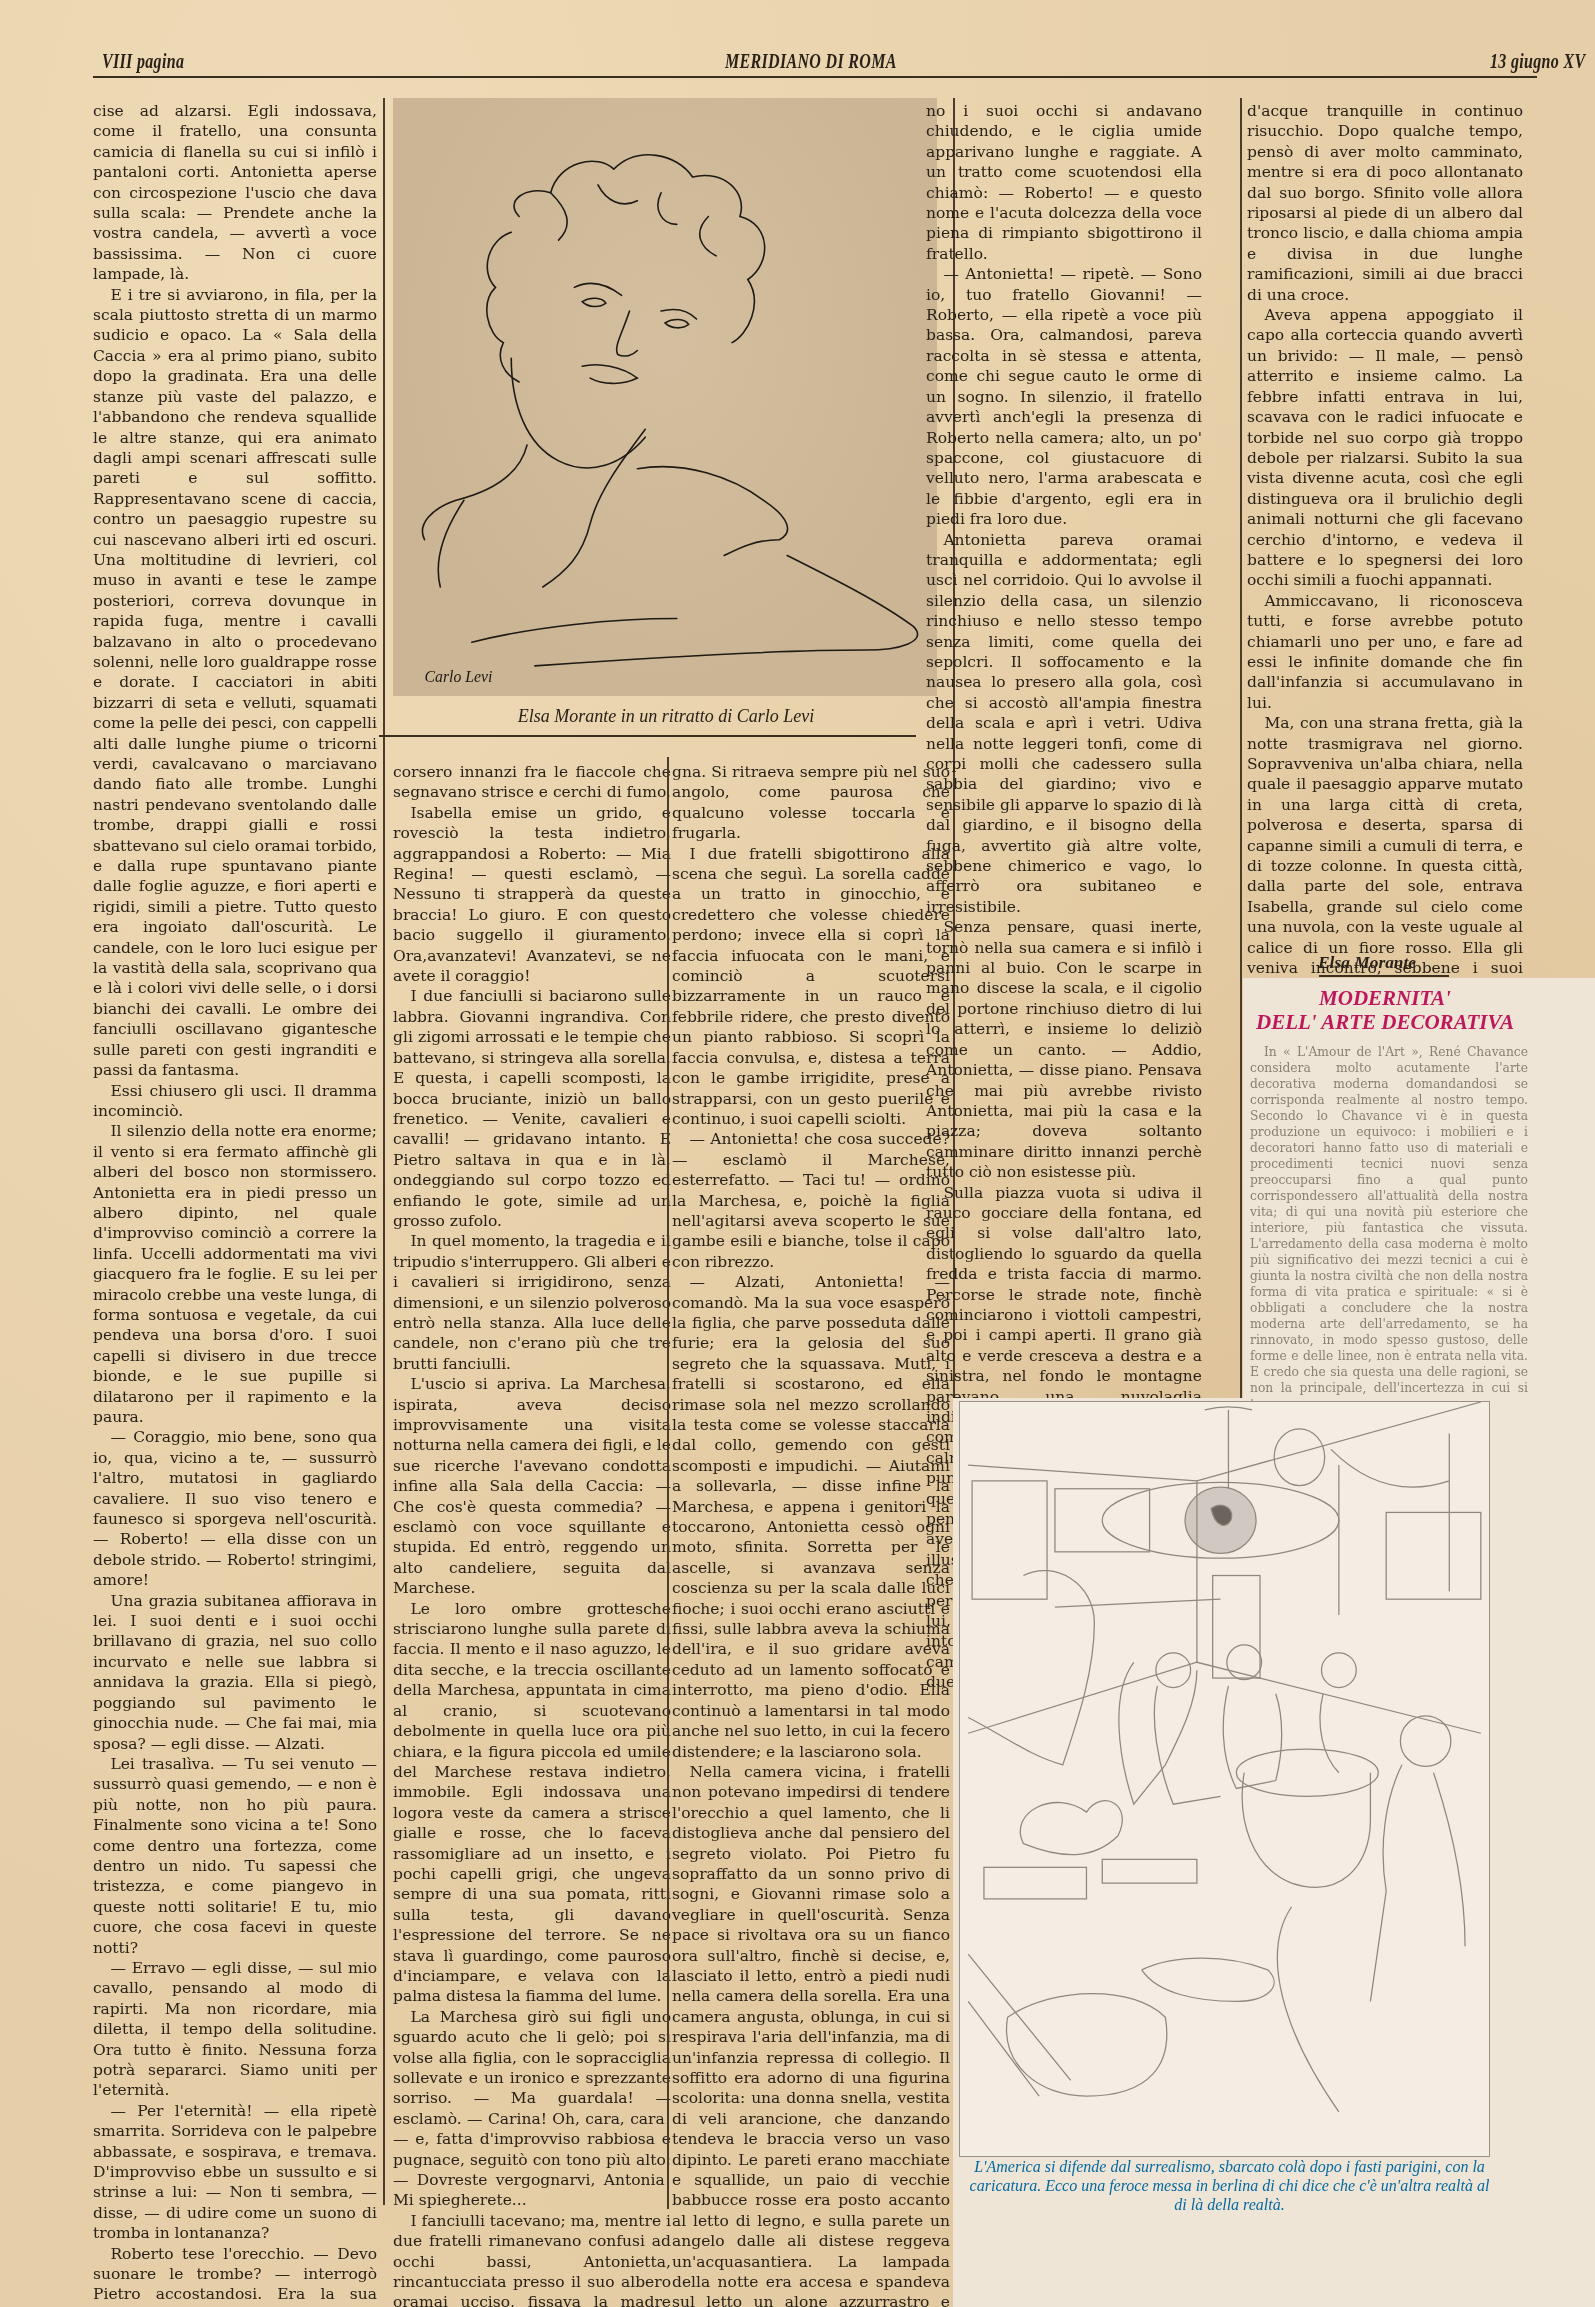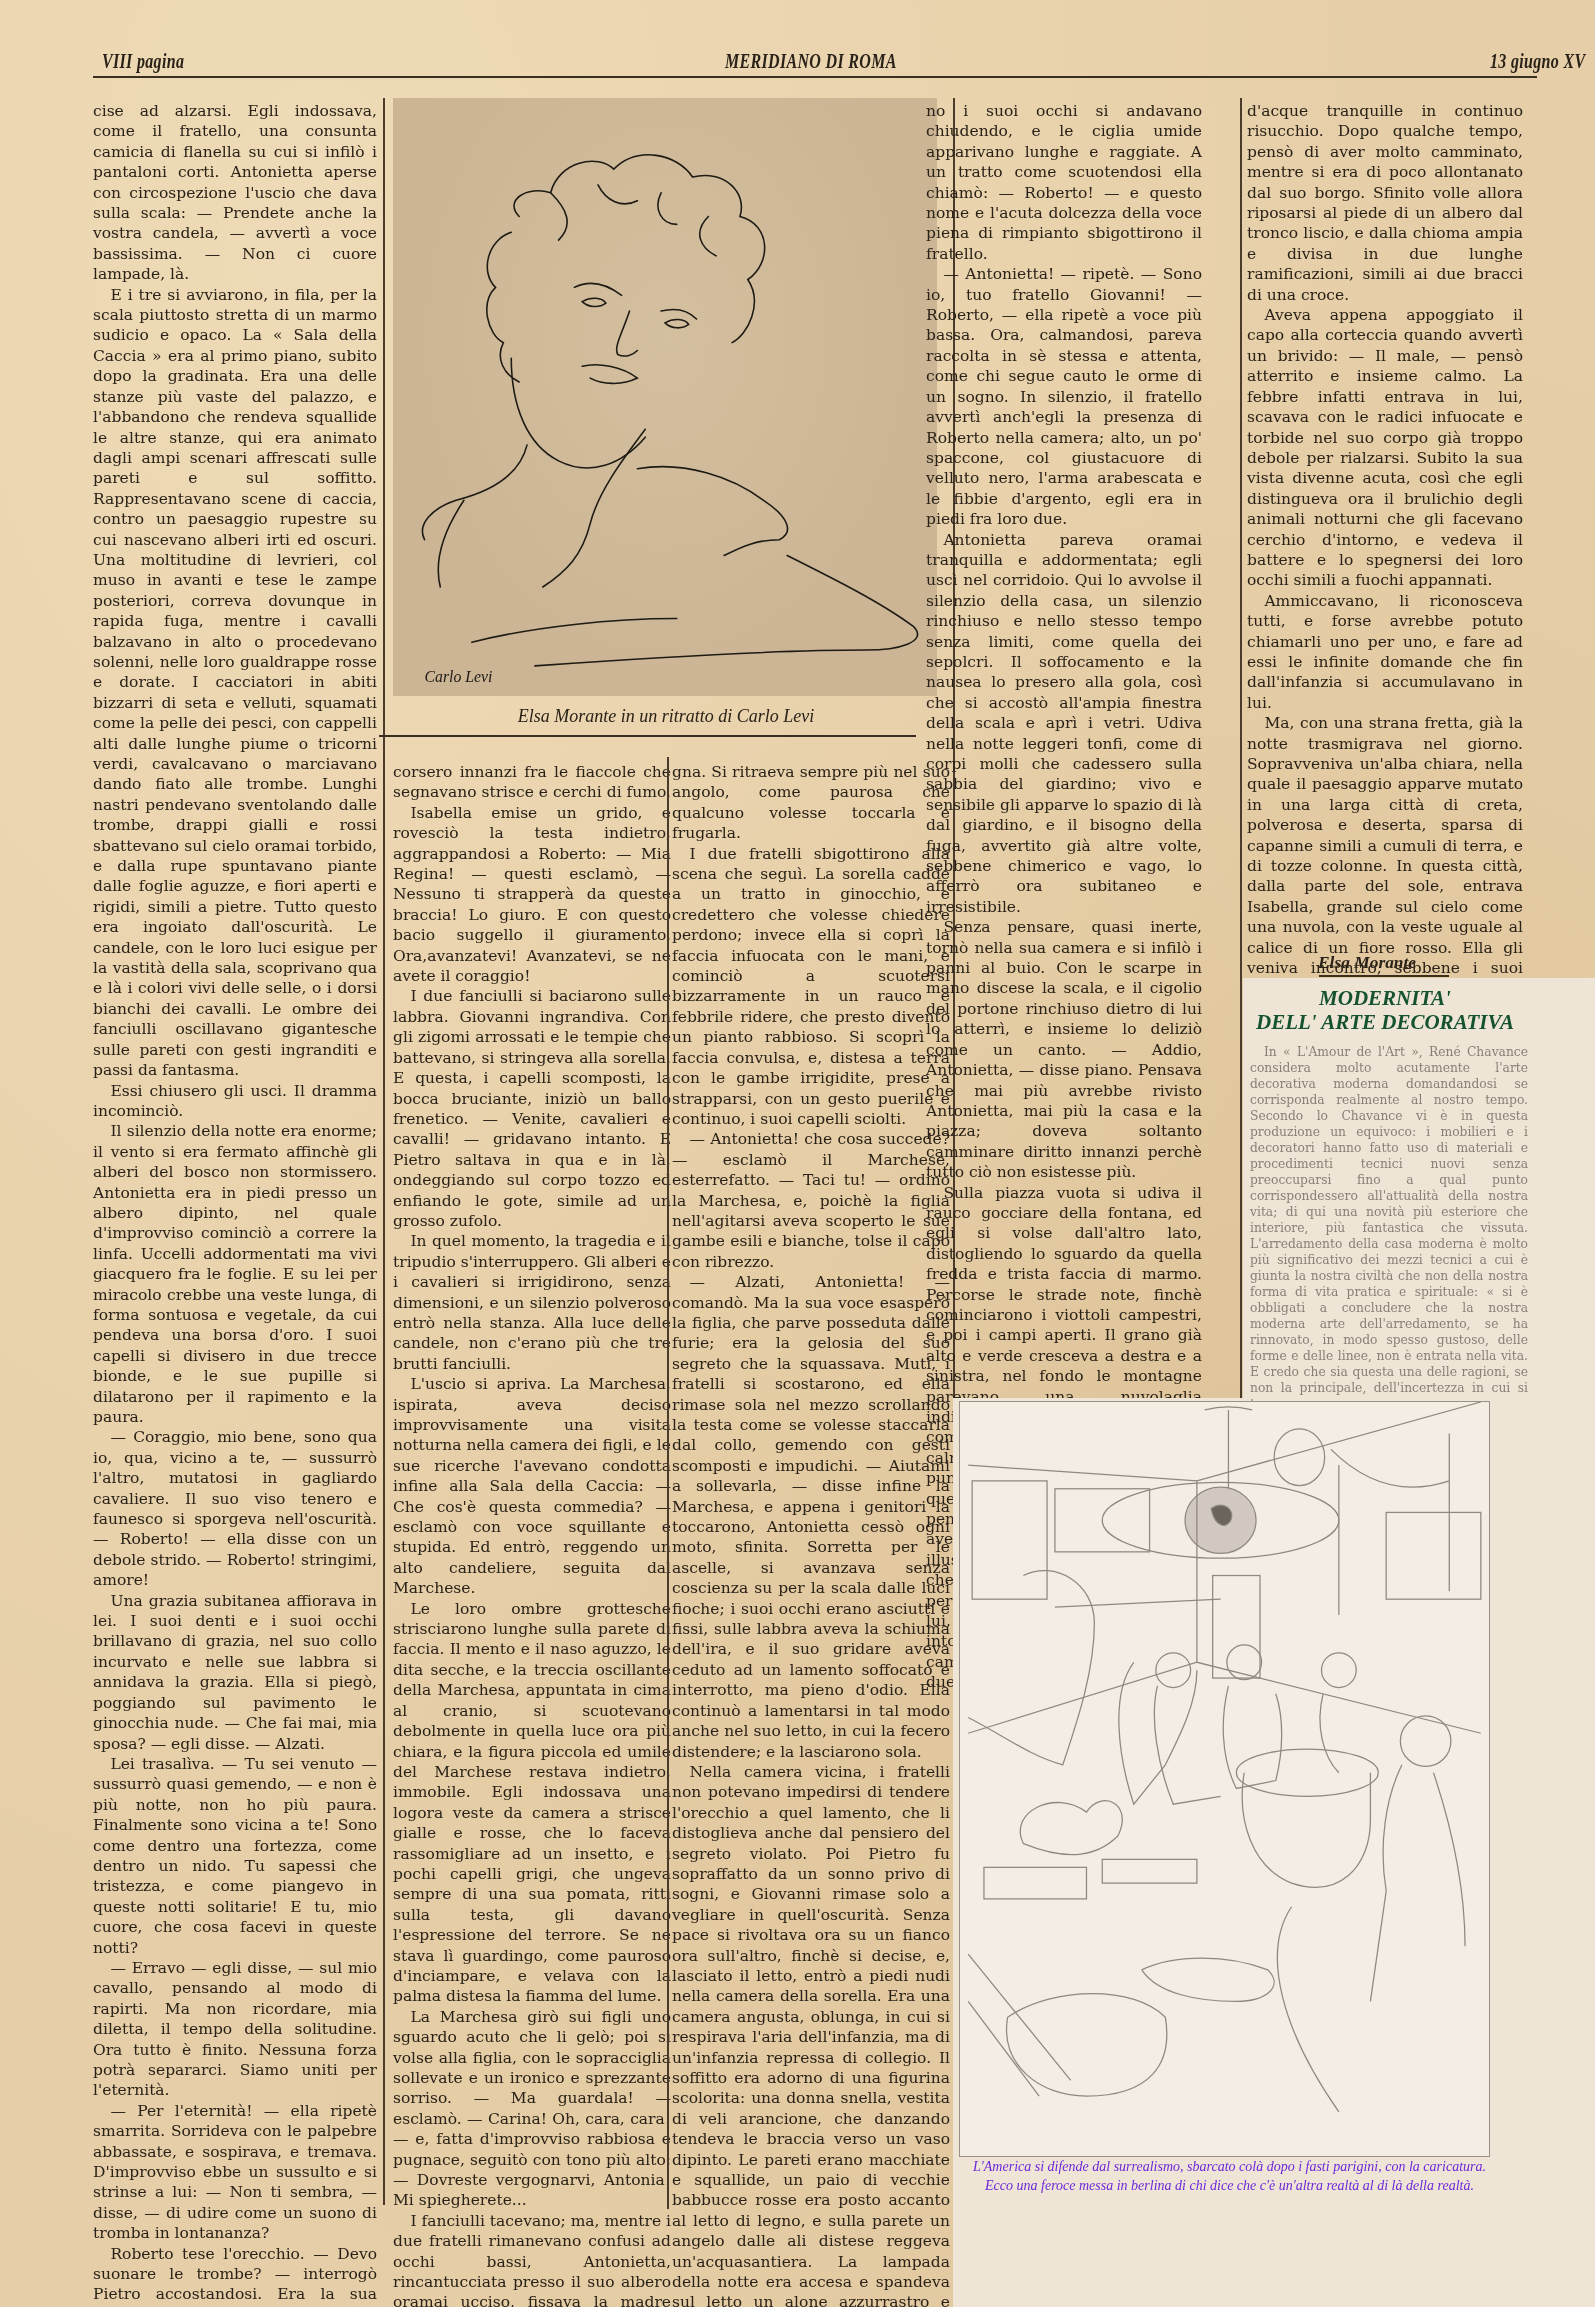--- a/index.html
+++ b/index.html
@@ -30,25 +30,25 @@
   }
   .caption-portrait { position:absolute; left:394px; top:706px; width:544px; text-align:center; font-family:"Liberation Serif",serif; font-style:italic; font-weight:normal; font-size:18px; }
   .portrait-rule { position:absolute; left:379px; top:735px; width:537px; height:1.6px; background:#3a2e20; }
   .sign { position:absolute; left:1318px; top:952px; font-family:"Liberation Serif",serif; font-style:italic; font-weight:bold; font-size:17.4px; }
   .sign-rule { position:absolute; left:1319px; top:975px; width:130px; height:1.6px; background:#3a2e20; }
   .clip {
     position:absolute; left:1243px; top:978px; width:352px; height:1329px;
     background:#efe5d6;
   }
   .clip-lower { position:absolute; left:953px; top:1398px; width:642px; height:909px; background:#efe5d6; }
-  .clip-title { position:absolute; left:1243px; top:986px; width:284px; text-align:center; color:#14532d; font-family:"Liberation Serif",serif; font-style:italic; font-weight:bold; font-size:21px; line-height:24px; }
+  .clip-title { position:absolute; left:1243px; top:986px; width:284px; text-align:center; color:#be185d; font-family:"Liberation Serif",serif; font-style:italic; font-weight:bold; font-size:21px; line-height:24px; }
   .clip-body { position:absolute; left:1250px; top:1044px; width:278px; color:#8a8074; font-size:12.3px; line-height:16px; text-align:justify; }
   .clip-body p { margin:0; text-indent:14px; }
   .cartoon { position:absolute; left:959px; top:1401px; width:529px; height:754px; border:1.2px solid #9a9088; background:#f4ede3; }
-  .cartoon-caption { position:absolute; left:969px; top:2157px; width:521px; color:#6d28d9; font-family:"Liberation Serif",serif; font-style:italic; font-size:14px; line-height:19px; text-align:center; }
+  .cartoon-caption { position:absolute; left:969px; top:2157px; width:521px; color:#0369a1; font-family:"Liberation Serif",serif; font-style:italic; font-size:16px; line-height:19px; text-align:center; }
   svg { display:block; }
 </style>
 </head>
 <body>
 
 <div class="masthead">
   <span class="mh-left">VIII pagina</span>
   <span class="mh-center">MERIDIANO DI ROMA</span>
   <span class="mh-right">13 giugno XV</span>
 </div>

